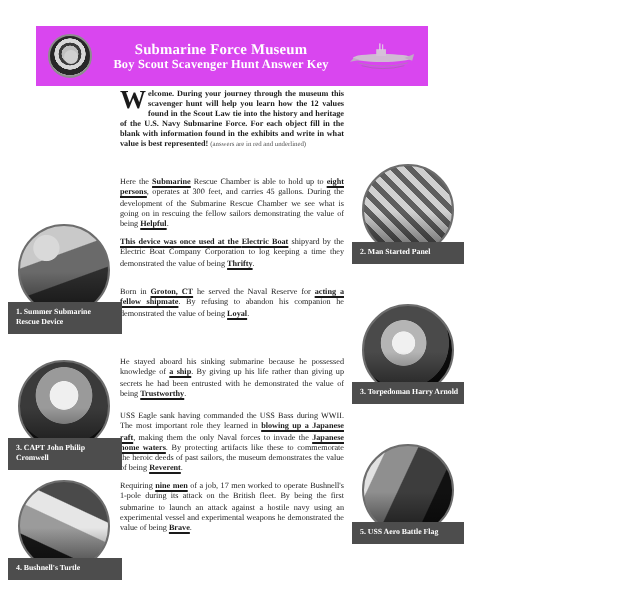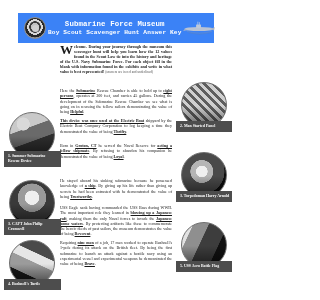--- a/index.html
+++ b/index.html
@@ -8,22 +8,22 @@
     background:#ffffff;
     font-family:"Liberation Serif",serif;
     color:#111;
     position:relative;
   }
   .page{position:absolute;inset:0;background:#fff;}
 
   
   .banner{
     position:absolute;left:18px;top:13px;width:196px;height:30px;
-    background:#3b82f6;
-    display:flex;align-items:center;font-family:Liberation Mono, monospace;
+    background:#d946ef;
+    display:flex;align-items:center;
   }
   .seal{
     width:20px;height:20px;border-radius:50%;
     margin-left:6px;flex:0 0 auto;
     background:radial-gradient(circle at 50% 45%, #bfbfbf 0 28%, #3a3a3a 29% 38%, #d8d8d8 39% 52%, #272727 53% 70%, #9a9a9a 71% 84%, #1d1d1d 85% 100%);
     border:1px solid #8d8d8d;
     position:relative;
   }
   .seal:after{
     content:"";position:absolute;left:50%;top:50%;

